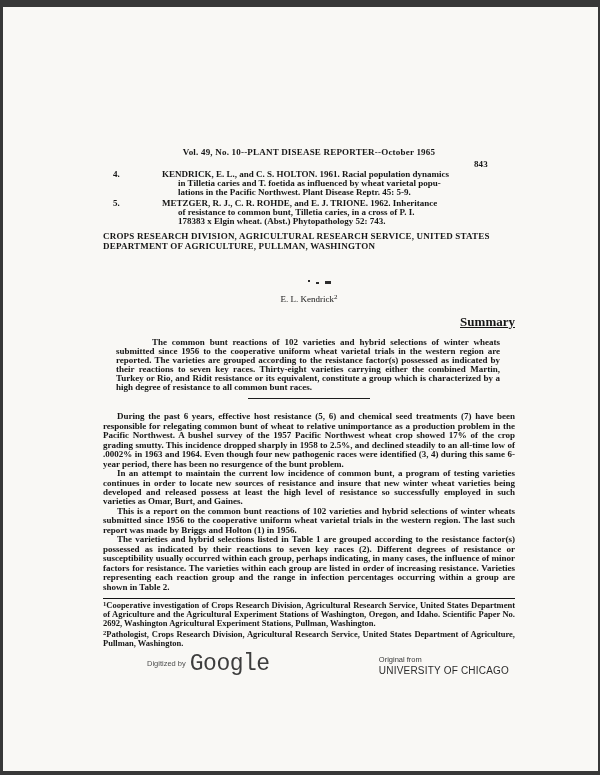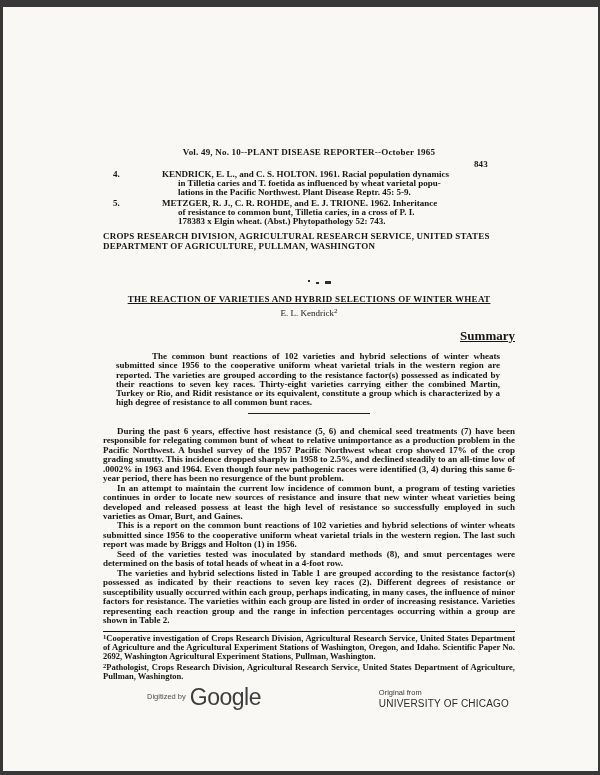--- a/index.html
+++ b/index.html
@@ -82,21 +82,21 @@
   .footnote sup { font-size: 6.5px; vertical-align: 2.5px; }
   
   .scan-footer {
     margin-top: 3px;
     display: flex; justify-content: space-between; align-items: flex-start;
     padding-left: 44px; padding-right: 6px;
   }
   .digitized { display: flex; align-items: flex-start; }
   .dig-by { font-family: "Liberation Sans", sans-serif; font-size: 7.5px; color: #4f4f4f; margin-right: 4px; margin-top: 8px; }
   .google-logo {
-    font-family: Liberation Sans, sans-serif;
+    font-family: Liberation Mono, monospace;
     font-size: 23px; color: #3d3d3d; letter-spacing: -0.5px;
   }
   .original { text-align: left; font-family: "Liberation Sans", sans-serif; margin-top: 4px; }
   .original-from { font-size: 7.5px; color: #393939; }
   .institution { font-size: 10px; color: #2c2c2c; margin-top: 1px; letter-spacing: 0.2px; }
 </style>
 </head>
 <body>
 
 <div class="page">
@@ -127,39 +127,37 @@
       <div>DEPARTMENT OF AGRICULTURE,  PULLMAN,  WASHINGTON</div>
     </div>
 
     <div class="specks">
         <i class="s1"></i>
         <i class="s2"></i>
         <i class="s3"></i>
       </div>
 
     <div class="title">
-      <div><span class="u">THE REACTION OF VARIETIES AND HYBRID SELECTIONS OF WINTER WHEAT</span></div>
     </div>
 
     <div class="author">
       <span>E.  L.  Kendrick</span><sup>2</sup>
     </div>
 
     <div class="summary-head">
       <span class="u">Summary</span>
     </div>
 
     <p class="summary">The common bunt reactions of 102 varieties and hybrid selections of winter wheats submitted since 1956 to the cooperative uniform wheat varietal trials in the western region are reported.  The varieties are grouped according to the resistance factor(s) possessed as indicated by their reactions to seven key races.  Thirty-eight varieties carrying either the combined Martin, Turkey or Rio, and Ridit resistance or its equivalent, constitute a group which is characterized by a high degree of resistance to all common bunt races.</p>
 
     <div class="mid-rule"></div>
 
     <p class="body-para firstp">During the past 6 years, effective host resistance (5, 6) and chemical seed treatments (7) have been responsible for relegating common bunt of wheat to relative unimportance as a production problem in the Pacific Northwest.  A bushel survey of the 1957 Pacific Northwest wheat crop showed 17% of the crop grading smutty.  This incidence dropped sharply in 1958 to 2.5%, and declined steadily to an all-time low of .0002% in 1963 and 1964.  Even though four new pathogenic races were identified (3, 4) during this same 6-year period, there has been no resurgence of the bunt problem.</p>
     <p class="body-para">In an attempt to maintain the current low incidence of common bunt, a program of testing varieties continues in order to locate new sources of resistance and insure that new winter wheat varieties being developed and released possess at least the high level of resistance so successfully employed in such varieties as Omar, Burt, and Gaines.</p>
     <p class="body-para">This is a report on the common bunt reactions of 102 varieties and hybrid selections of winter wheats submitted since 1956 to the cooperative uniform wheat varietal trials in the western region.  The last such report was made by Briggs and Holton (1) in 1956.</p>
-    <p class="body-para">Seed of the varieties tested was inoculated by standard methods (8), and smut percentages were determined on the basis of total heads of wheat in a 4-foot row.</p>
     <p class="body-para">The varieties and hybrid selections listed in Table 1 are grouped according to the resistance factor(s) possessed as indicated by their reactions to seven key races (2).  Different degrees of resistance or susceptibility usually occurred within each group, perhaps indicating, in many cases, the influence of minor factors for resistance.  The varieties within each group are listed in order of increasing resistance.  Varieties representing each reaction group and the range in infection percentages occurring within a group are shown in Table 2.</p>
 
     <div class="foot-rule"></div>
 
     <div class="footnote">
       <sup>1</sup><span>Cooperative investigation of Crops Research Division,  Agricultural Research Service,  United States Department of Agriculture and the Agricultural Experiment Stations of Washington,  Oregon, and Idaho.   Scientific Paper No.  2692,  Washington Agricultural Experiment Stations,  Pullman, Washington.</span>
     </div>
     <div class="footnote">
       <sup>2</sup><span>Pathologist,  Crops Research Division,  Agricultural Research Service,  United States Department of Agriculture,  Pullman,  Washington.</span>
     </div>

